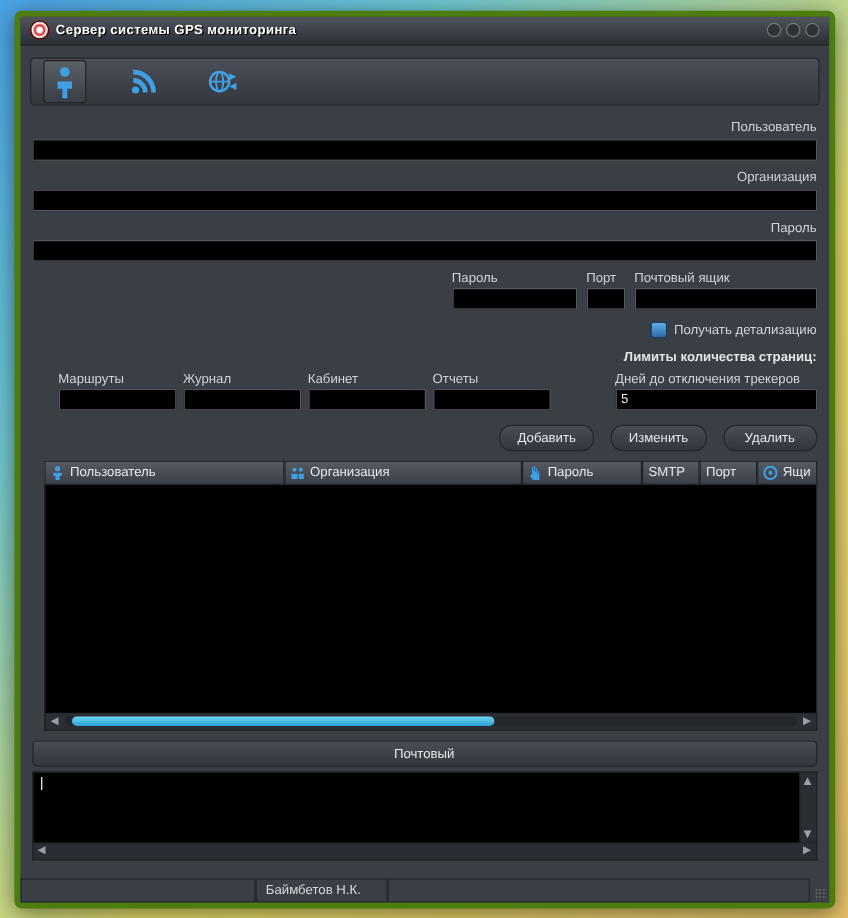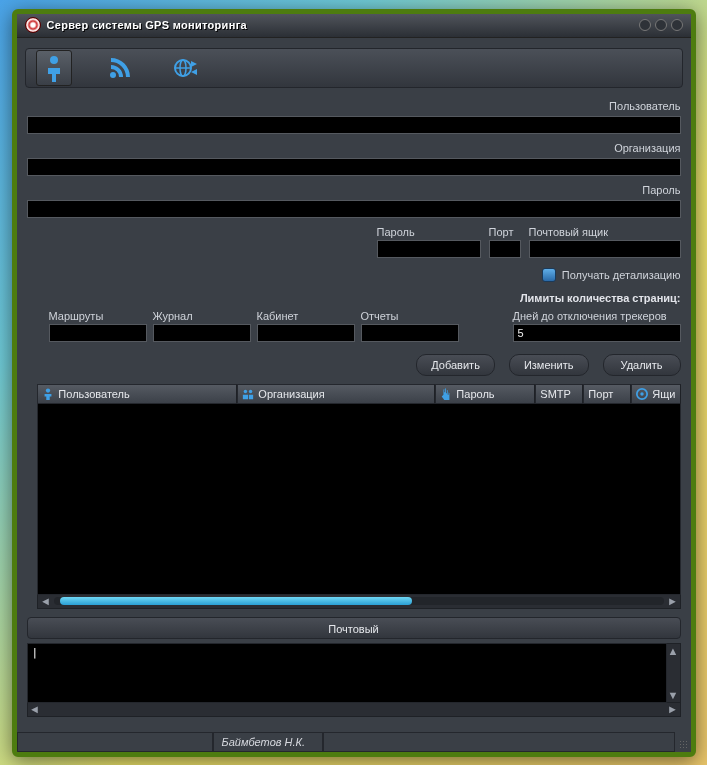--- a/index.html
+++ b/index.html
@@ -103,21 +103,21 @@
       display:flex; flex-direction:column; align-items:center; padding:2px 0; justify-content:space-between;}
     .hscroll2 {
       margin:0 10px; height:14px; background:#2a2d33; border:1px solid #1e2126; border-top:none;
       display:flex; align-items:center; padding:0 2px;
     }
     .statusbar {
       margin-top:auto; height:20px;
       display:flex; align-items:stretch;
       background:#3a3f46;
     }
-    .status-cell { border:1px solid #24272d; color:#d6d8de; padding:0 8px; display:flex; align-items:center;font-style:italic;}
+    .status-cell { border:1px solid #24272d; color:#d6d8de; padding:0 8px; display:flex; align-items:center;}
     .grip { margin-left:auto; width:16px; display:flex; align-items:flex-end; justify-content:flex-end; padding:2px;}
     .grip-dots { width:10px; height:10px;
       background-image: radial-gradient(#666 1px, transparent 1px);
       background-size: 3px 3px;}
     .mini-icon { width:12px; height:12px; }
   </style>
 </head>
 <body>
 
 <div class="window">

